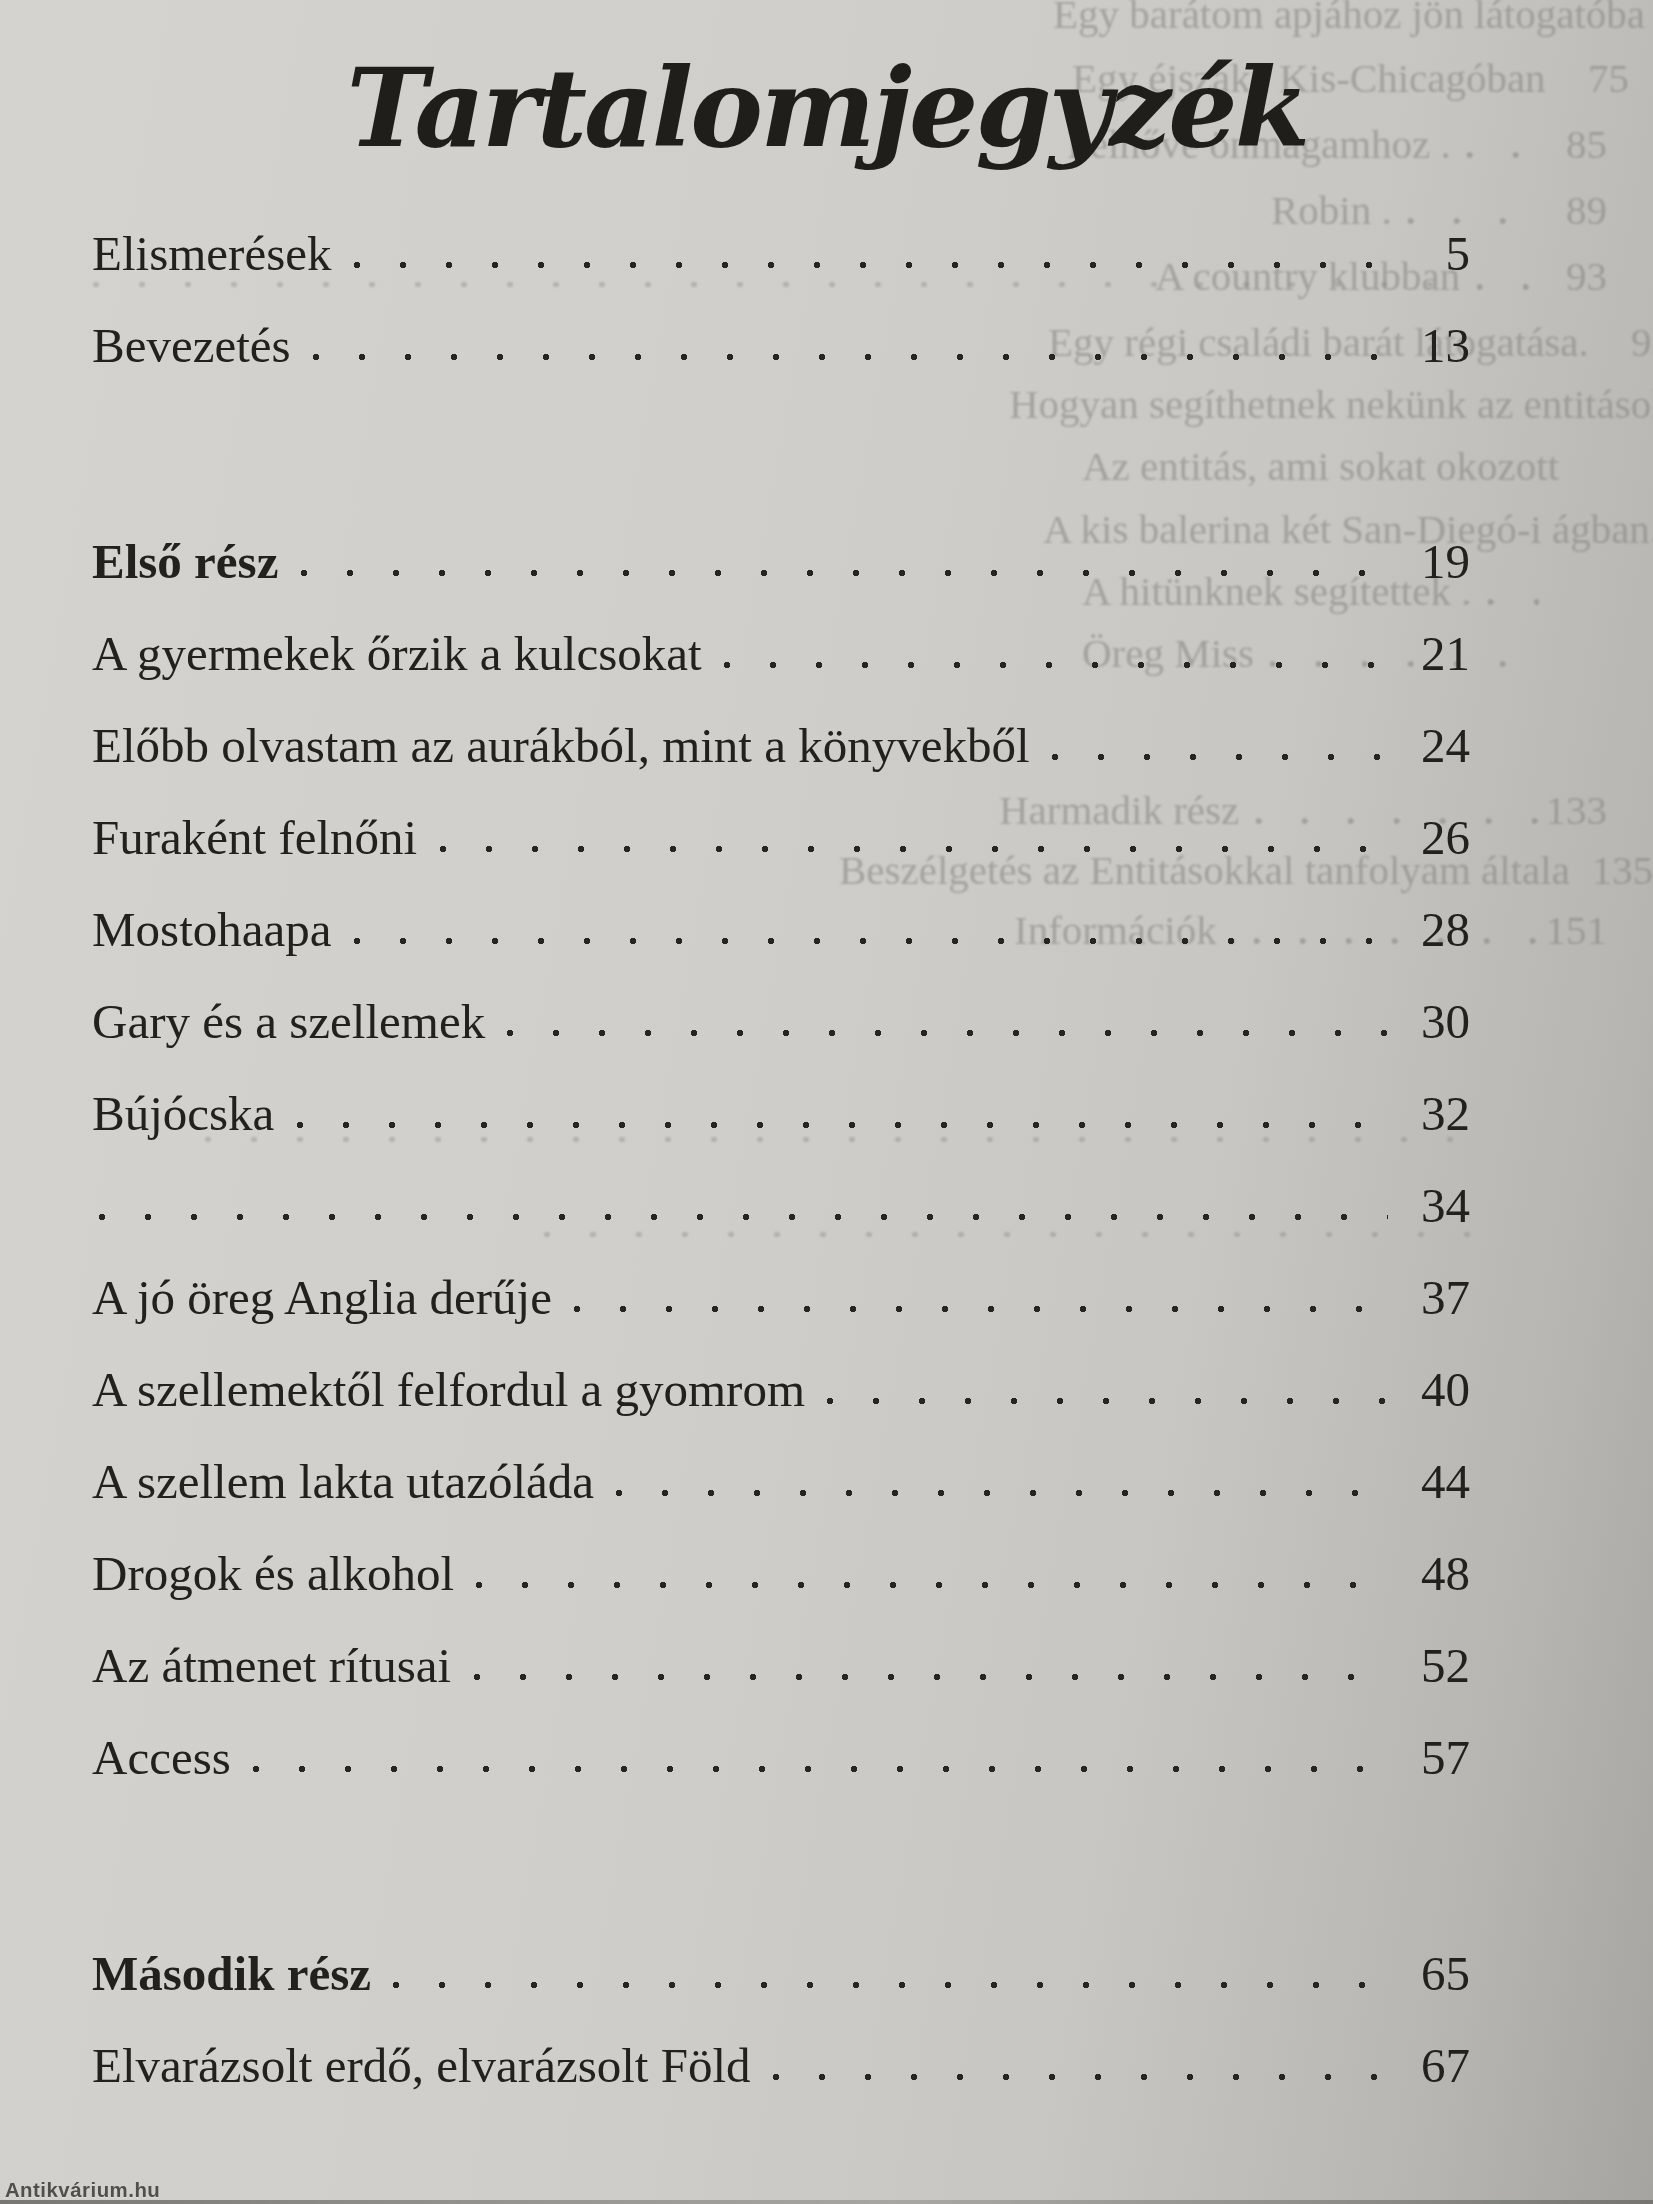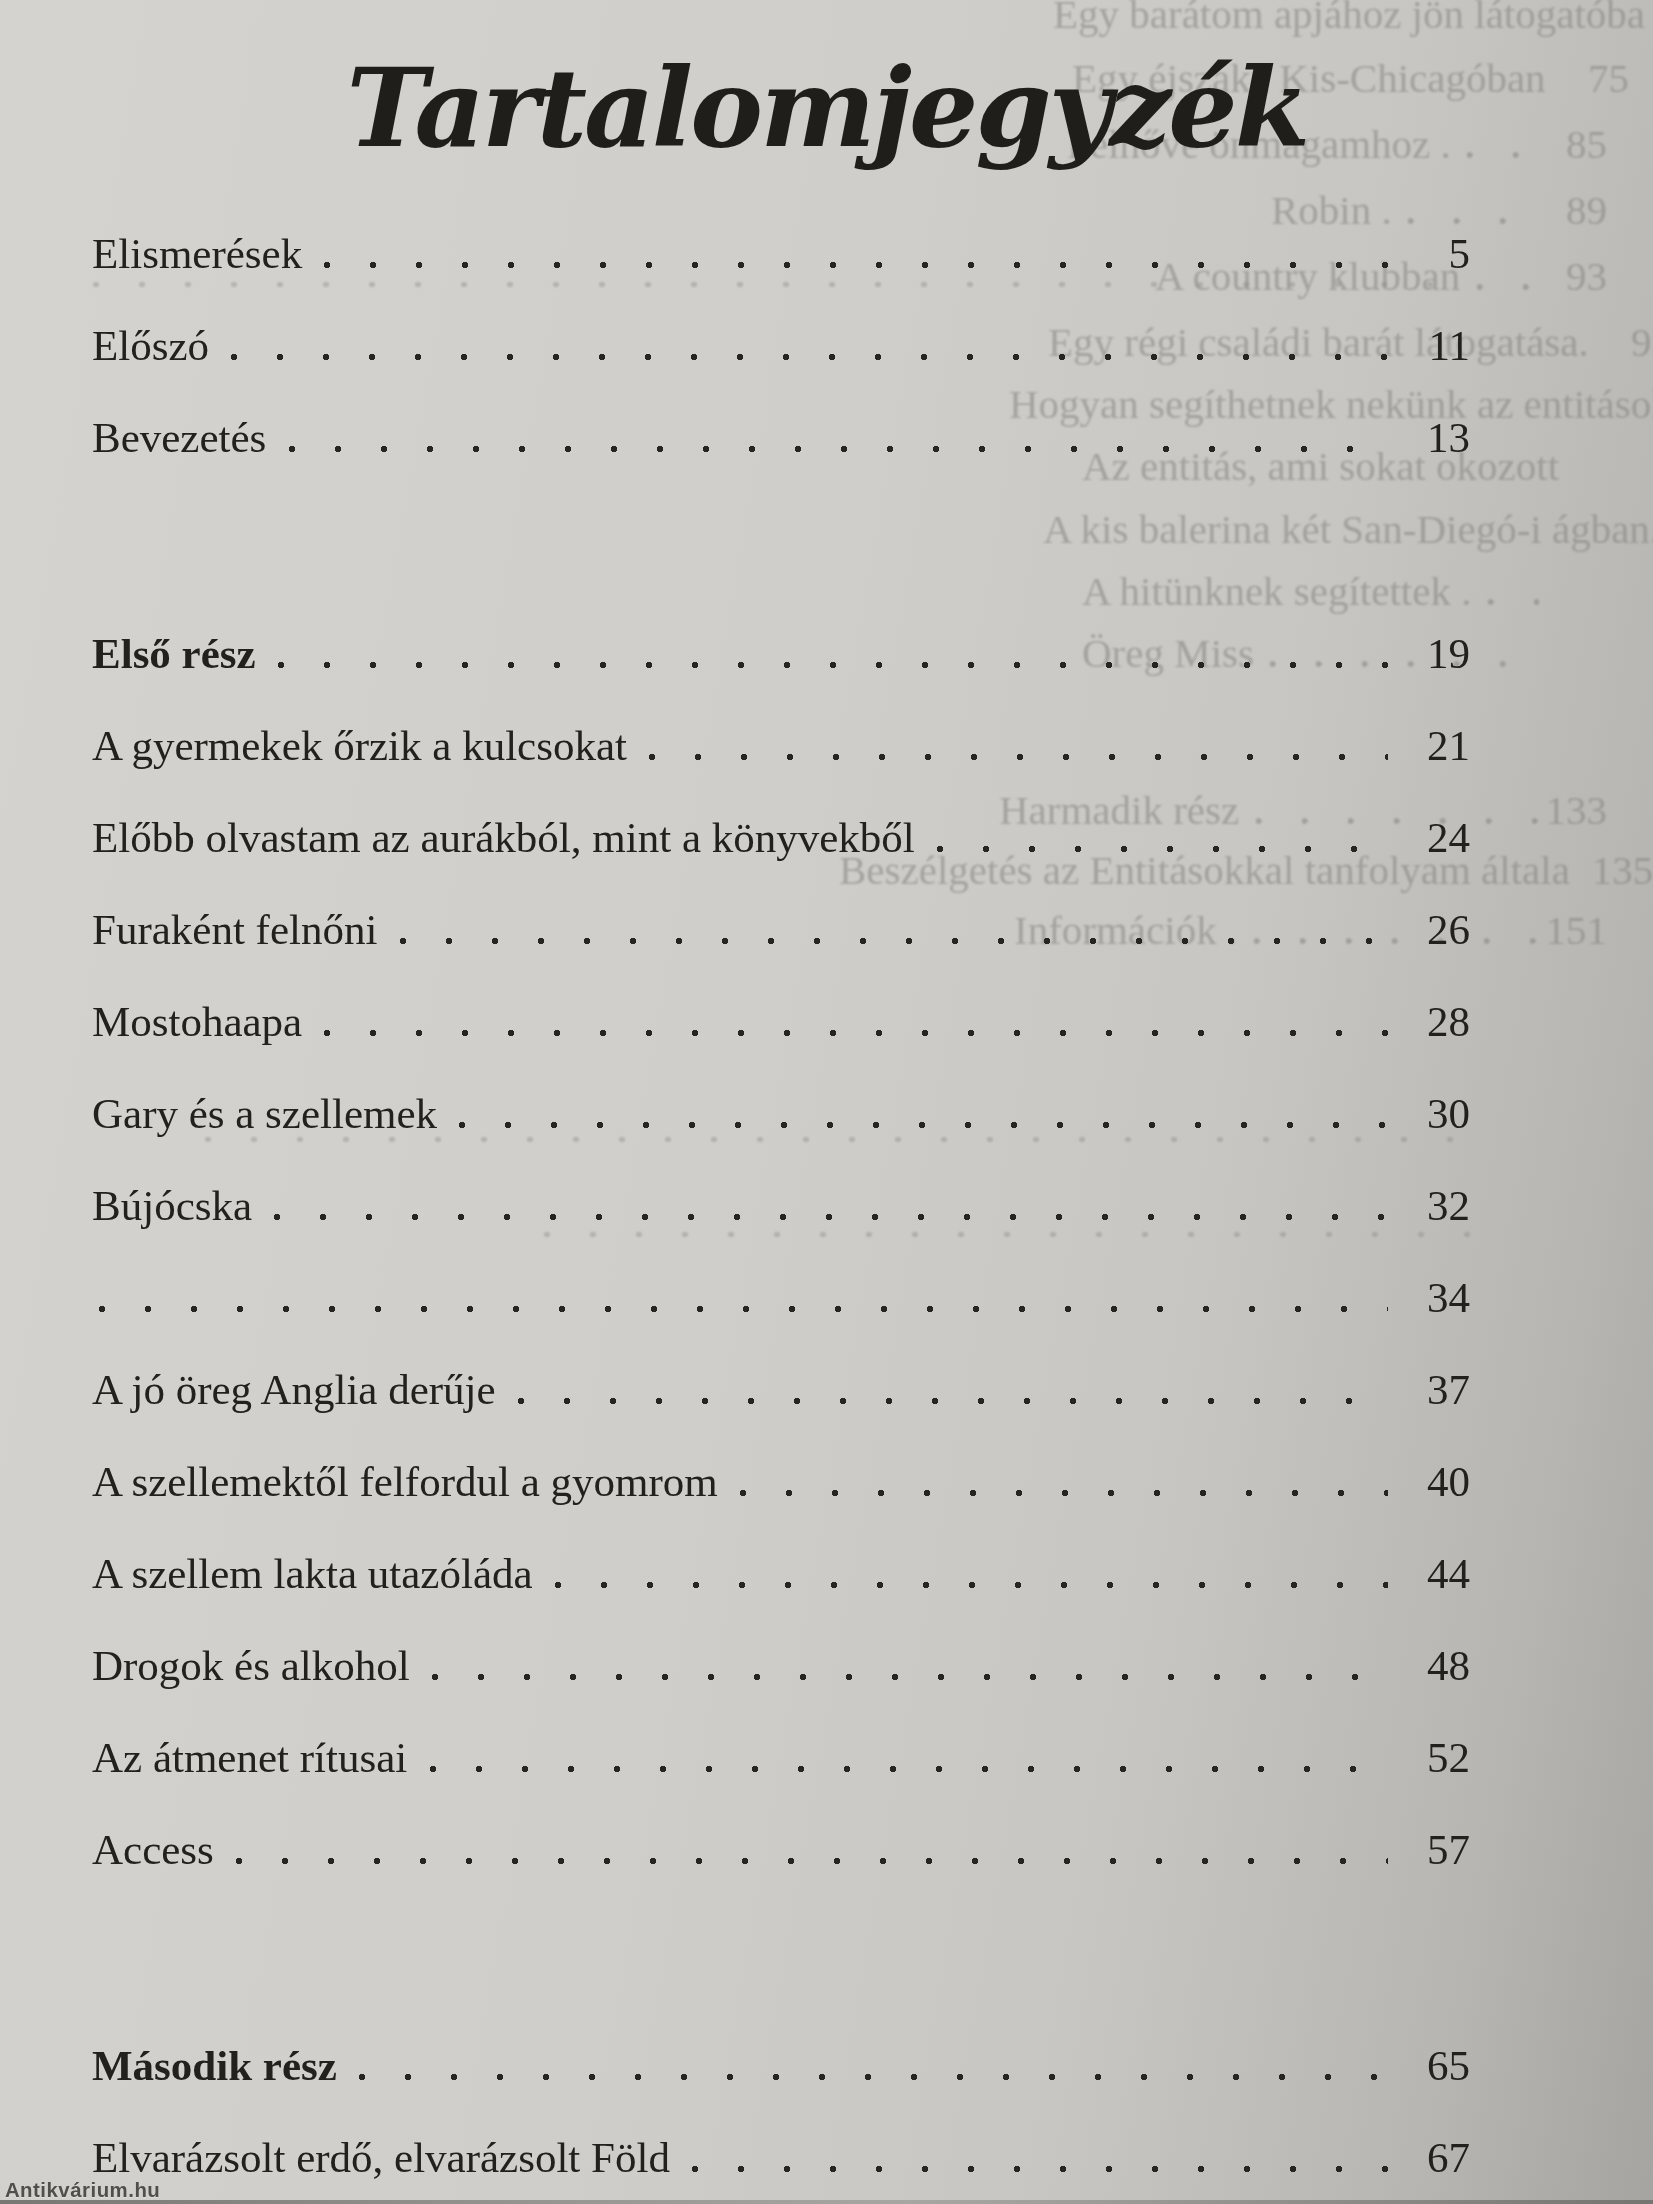--- a/index.html
+++ b/index.html
@@ -30,21 +30,21 @@
   
   .toc {
     position: absolute;
     left: 92px;
     right: 184px;
     top: 230px;
   }
   .row {
     display: flex;
     height: 92px;
-    font-size: 43px;
+    font-size: 49px;
     line-height: 47px;
     color: #22211e;
   }
   .row .label { white-space: nowrap; padding-right: 15.5px; }
   .row .leader {
     flex: 1;
     height: 47px;
     margin: 0 5.8px;
     background-image: radial-gradient(circle 3.3px at 3.9px 35px, #26251f 98%, rgba(0,0,0,0) 100%);
     background-size: 46px 47px;
@@ -186,25 +186,20 @@
 
   <h1 class="title">Tartalomjegyzék</h1>
 
   <div class="toc">
       <div class="row">
         <span class="label">Elismerések</span>
         <span class="leader"></span>
         <span class="pagenum">5</span>
       </div>
       <div class="row">
-        <span class="label">Előszó</span>
-        <span class="leader"></span>
-        <span class="pagenum">11</span>
-      </div>
-      <div class="row">
         <span class="label">Bevezetés</span>
         <span class="leader"></span>
         <span class="pagenum">13</span>
       </div>
       <div class="row section">
         <span class="label">Első rész</span>
         <span class="leader"></span>
         <span class="pagenum">19</span>
       </div>
       <div class="row">

